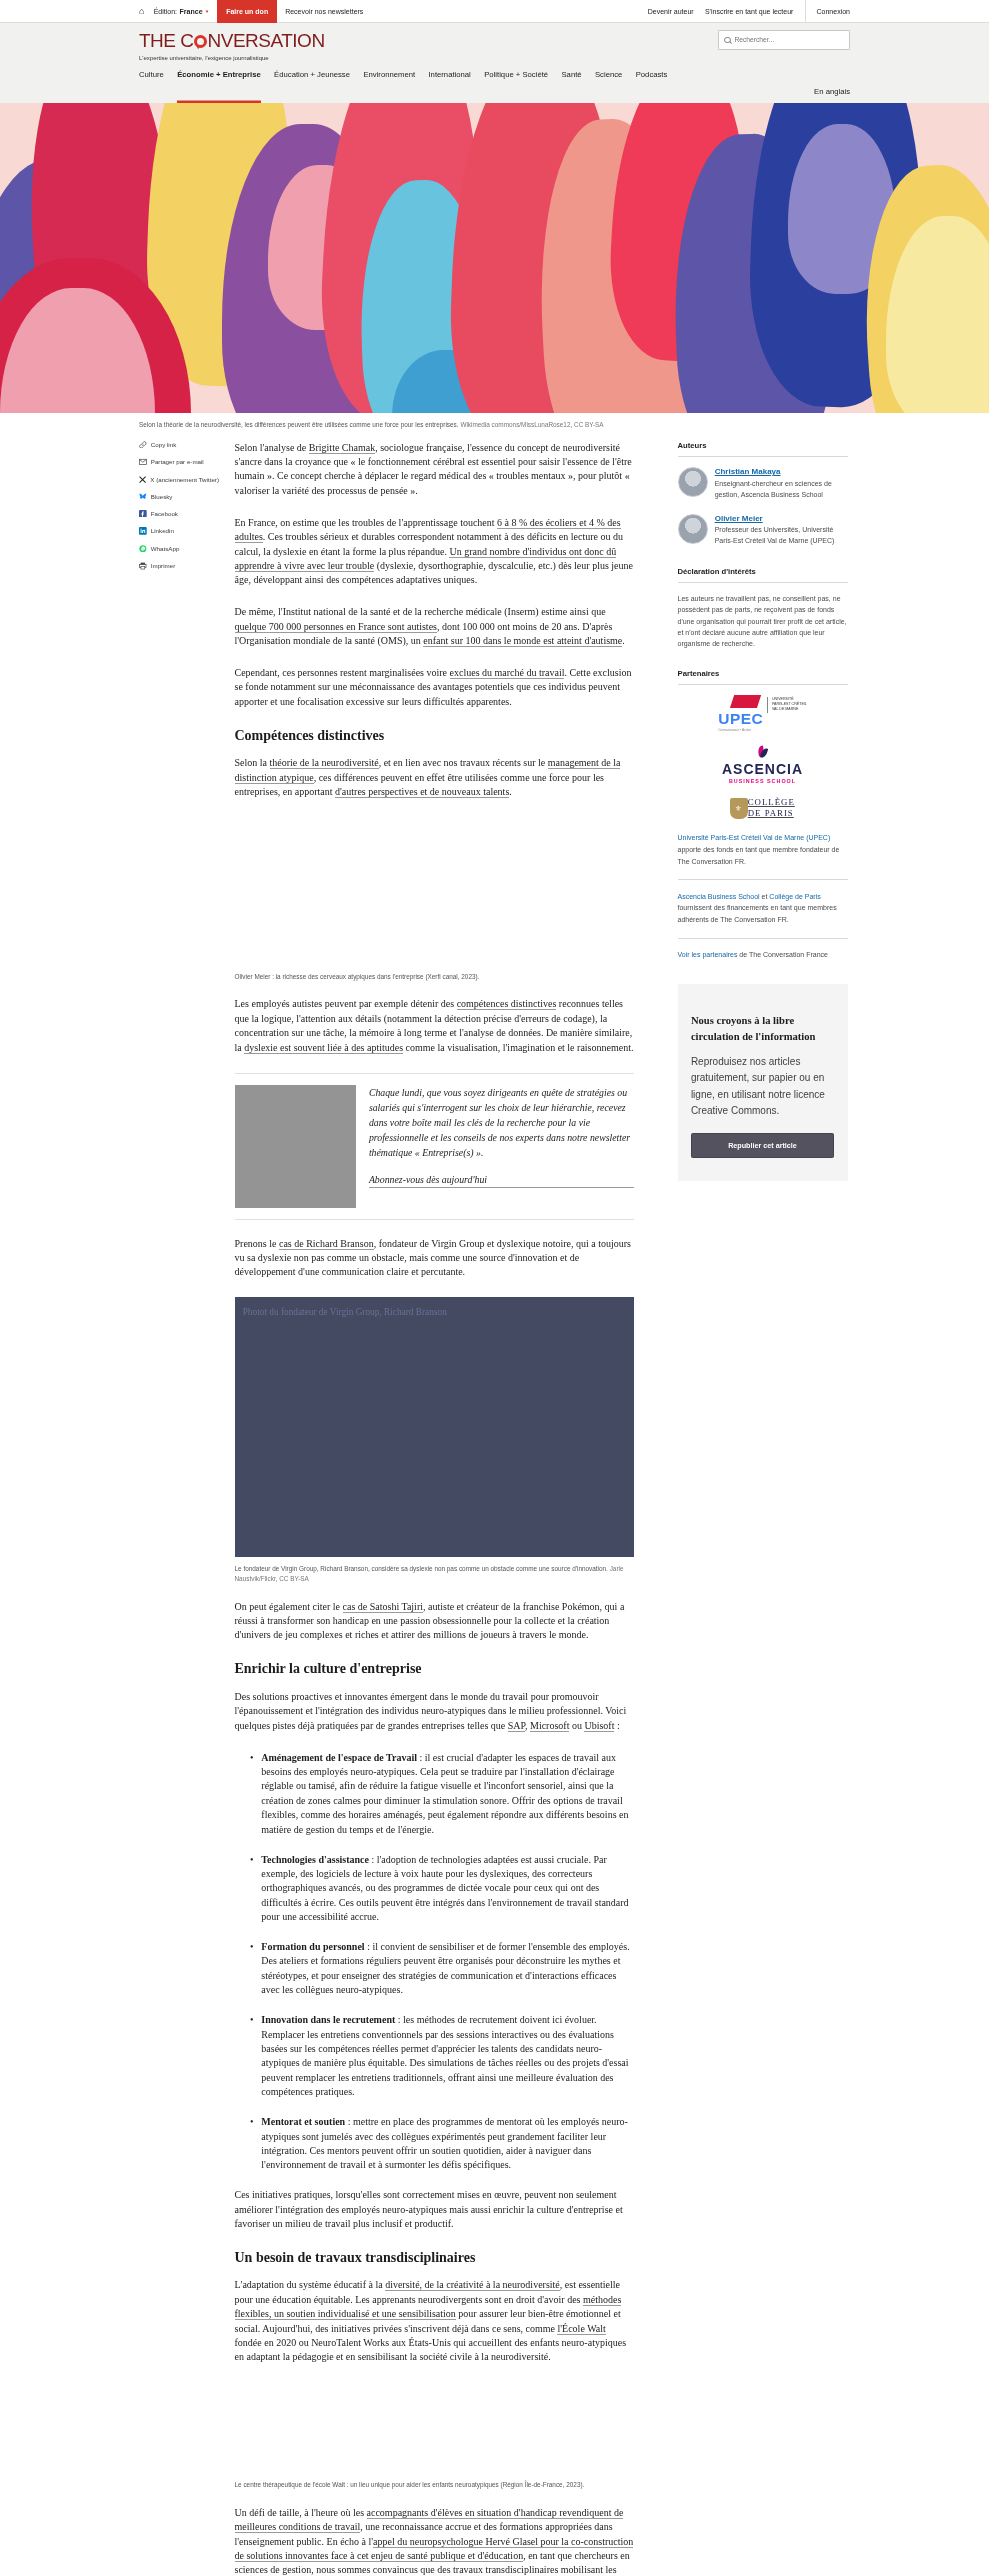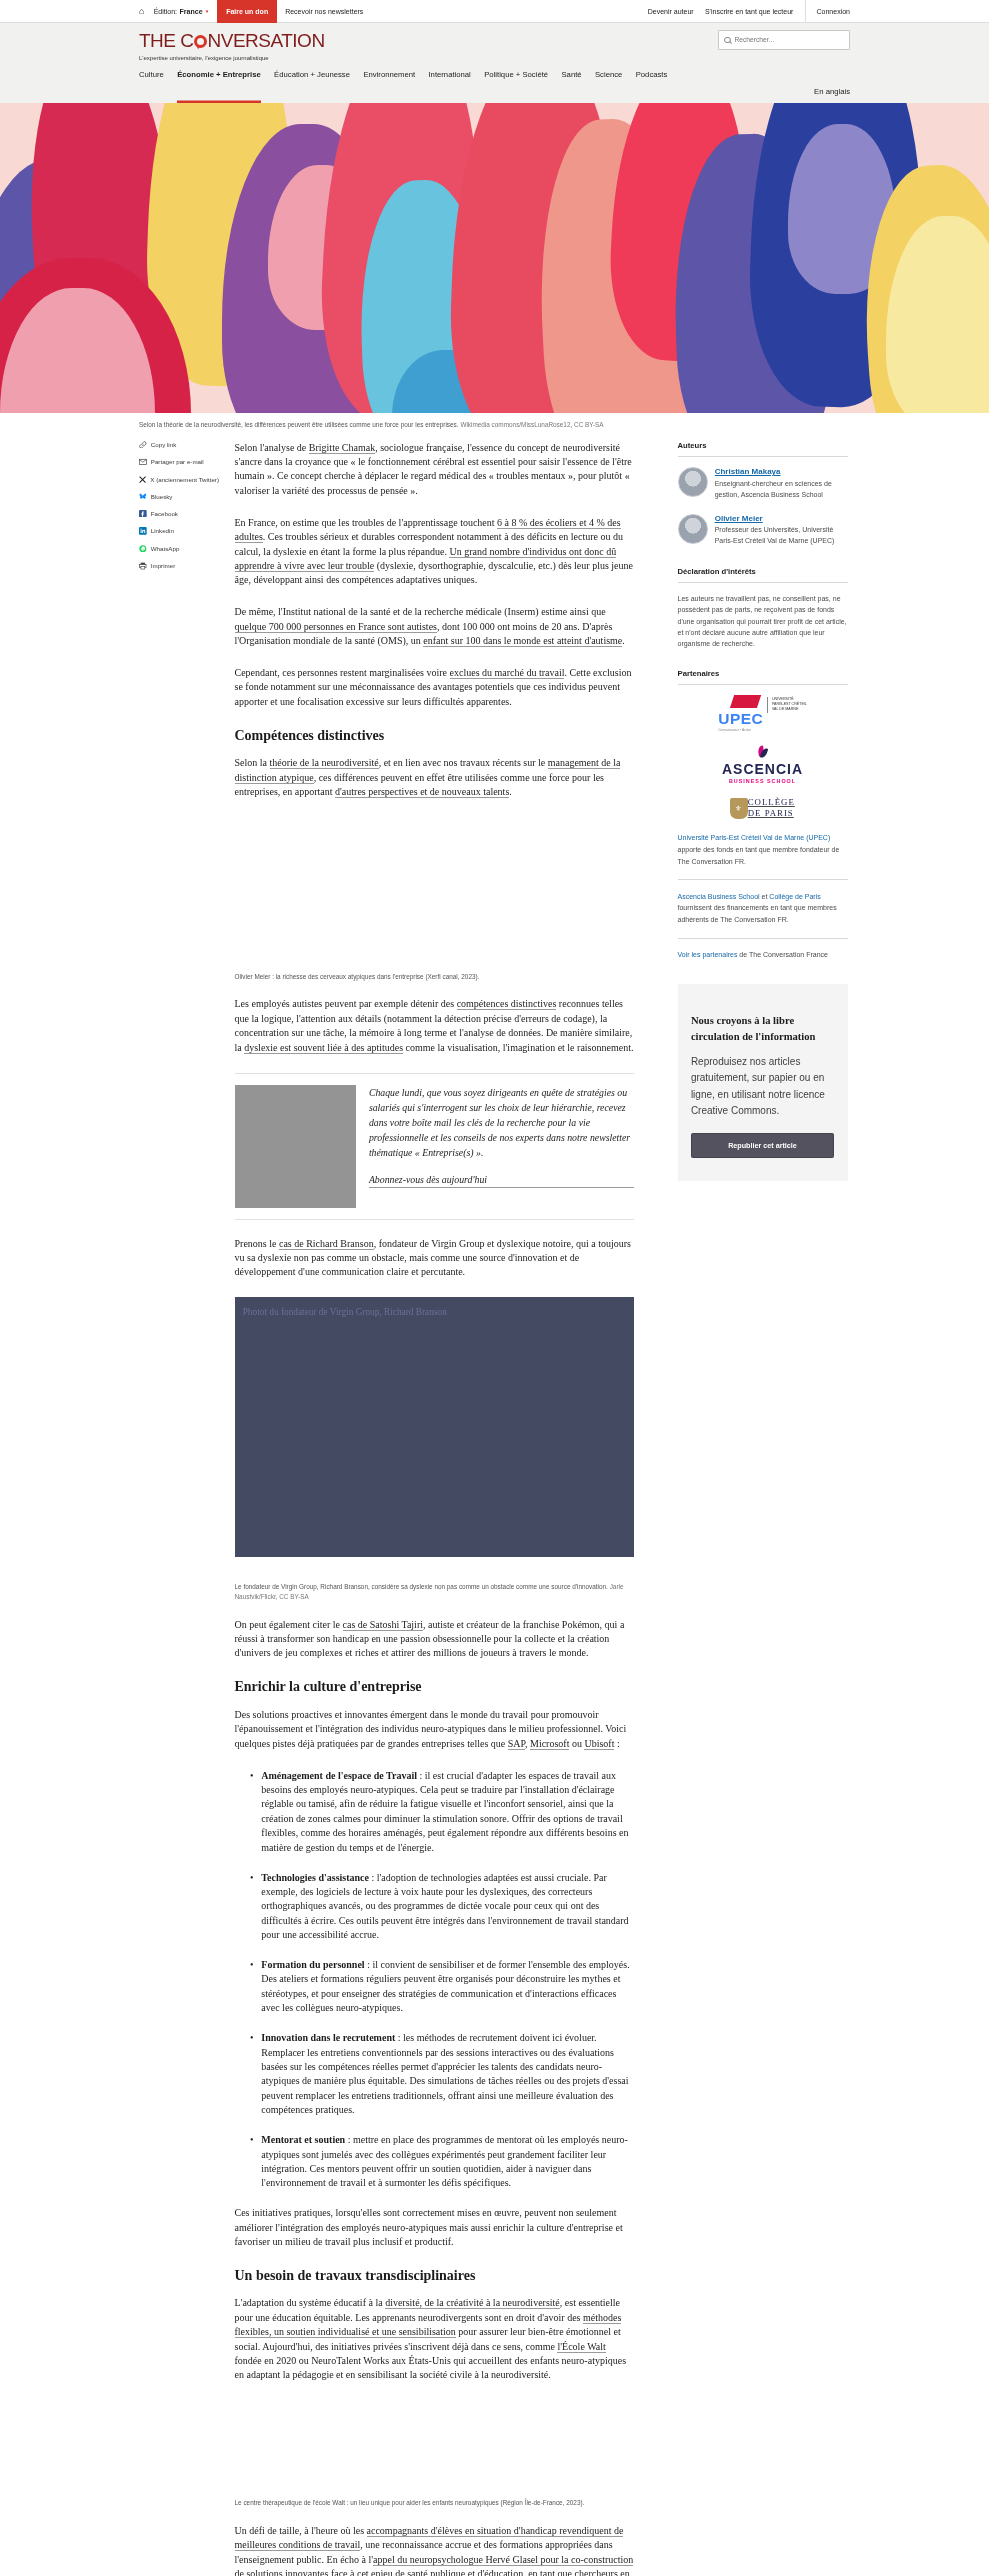--- a/index.html
+++ b/index.html
@@ -57,21 +57,21 @@
   .bld{font-weight:bold;}
   .blu{color:var(--blu);cursor:pointer;}
   .figcap{font-family:"Liberation Sans",sans-serif;font-size:6.4px;color:#555;line-height:1.55;margin:-10.3px 0 15.5px;}
   .figcap .src{color:#777;}
   .embed-ghost{height:155px;}
   .embed-ghost2{height:98px;}
   .nl-block{border-top:0.5px solid #e0e0e0;border-bottom:0.5px solid #e0e0e0;padding:11.3px 0;display:flex;gap:13.4px;margin-bottom:16.5px;}
   .nl-img{width:121px;height:123px;background:#949494;flex:0 0 auto;}
   .nl-text{font-style:italic;font-size:9.8px;line-height:15px;}
   .nl-text a{display:inline-block;margin-top:11.3px;}
-  .branson-fig{width:399px;height:260px;background:#454a63;margin-bottom:25px;padding:7.2px 8.2px;}
+  .branson-fig{width:399px;height:260px;background:#454a63;margin-bottom:7px;padding:7.2px 8.2px;}
   .branson-alt{font-size:9.3px;color:#6a7093;font-family:"Liberation Serif",serif;}
   article ul{list-style:none;margin:0 0 5.2px 15.5px;}
   article li{margin-bottom:15.5px;position:relative;padding-left:11.3px;}
   article li::before{content:"•";position:absolute;left:0;top:0;}
   
   .sidebar{width:170px;margin-left:44px;flex:0 0 auto;font-size:7px;color:#4a4a4a;}
   .side-label{font-size:7.7px;font-weight:bold;color:#1d1d1d;padding-bottom:6.2px;border-bottom:0.5px solid var(--hairline);margin-bottom:10.3px;}
   .author{display:flex;gap:7.2px;margin-bottom:13.4px;}
   .avatar{width:30px;height:30px;border-radius:50%;flex:0 0 auto;background:radial-gradient(circle at 50% 38%,#cfd4da 0 35%,#9aa2ad 36% 100%);border:0.5px solid #c4c8cf;}
   .author .nm{color:var(--blu);font-weight:bold;font-size:8px;margin-bottom:2.6px;cursor:pointer;text-decoration:underline;}

